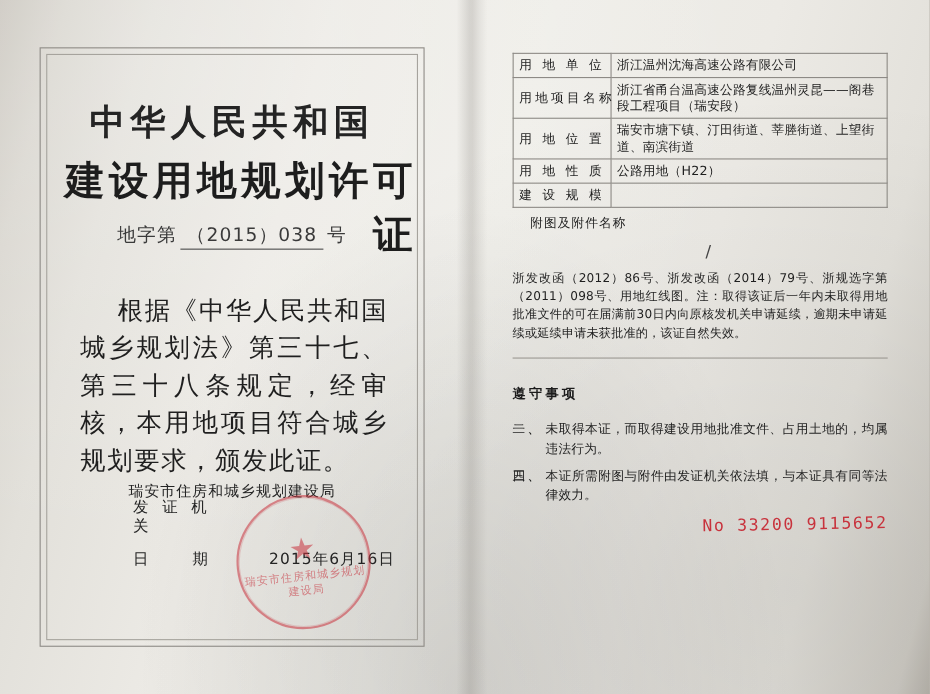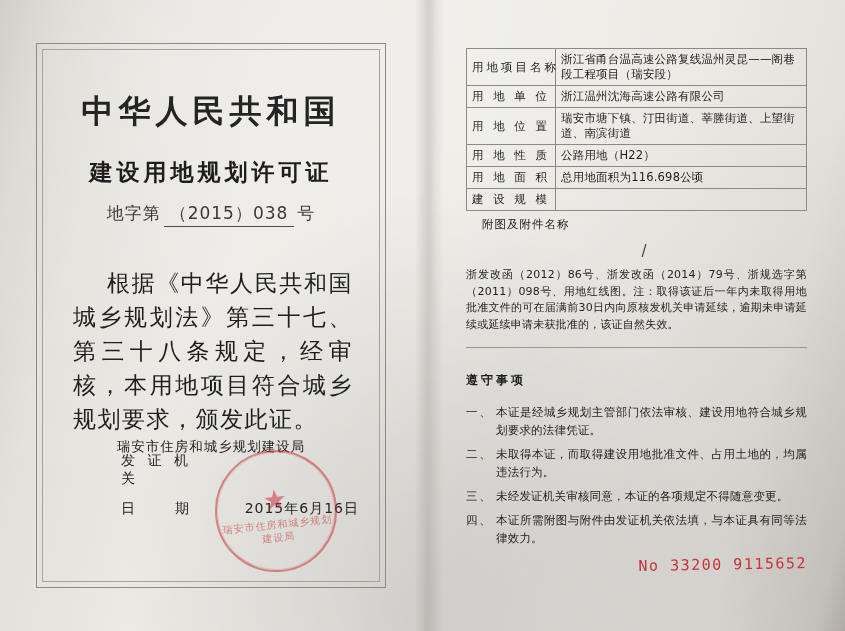--- a/index.html
+++ b/index.html
@@ -66,26 +66,26 @@
     width: 100%;
     text-align: center;
     font-family: "DejaVu Serif", "Liberation Serif", serif;
     font-size: 32px;
     letter-spacing: 5px;
     color: #242424;
     font-weight: 600;
   }
   .l-title2 {
     position: absolute;
-    top: 107px;
-    left: 0;
-    width: 100%;
-    text-align: center;
+    top: 90px;
+    left: 0;
+    width: 100%;
+    text-align: right;
     font-family: "DejaVu Serif", "Liberation Serif", serif;
-    font-size: 23px;
+    font-size: 36px;
     letter-spacing: 4px;
     color: #1d1d1d;
     font-weight: 700;
   }
   .l-numline {
     position: absolute;
     top: 152px;
     left: 0;
     width: 100%;
     text-align: center;
@@ -303,38 +303,34 @@
       </div>
 
     </div>
   </div>
 
   <div class="right-panel">
 
     <table class="info">
       <tbody>
           <tr>
+        <td class="k">用 地 单 位</td>
+        <td class="v">浙江温州沈海高速公路有限公司</td>
+      </tr>
+      <tr>
         <td class="k">用地项目名称</td>
         <td class="v">浙江省甬台温高速公路复线温州灵昆——阁巷段工程项目（瑞安段）</td>
-      </tr>
-      <tr>
-        <td class="k">用 地 单 位</td>
-        <td class="v">浙江温州沈海高速公路有限公司</td>
       </tr>
       <tr>
         <td class="k">用 地 位 置</td>
         <td class="v">瑞安市塘下镇、汀田街道、莘塍街道、上望街道、南滨街道</td>
       </tr>
       <tr>
         <td class="k">用 地 性 质</td>
         <td class="v">公路用地（H22）</td>
-      </tr>
-      <tr>
-        <td class="k">用 地 面 积</td>
-        <td class="v">总用地面积为116.698公顷</td>
       </tr>
       <tr>
         <td class="k">建 设 规 模</td>
         <td class="v"></td>
       </tr>
     </tbody>
       </table>
 
     <div class="r-attach">
       <span>附图及附件名称</span>
@@ -343,29 +339,27 @@
 
     <div class="r-note">浙发改函（2012）86号、浙发改函（2014）79号、浙规选字第（2011）098号、用地红线图。注：取得该证后一年内未取得用地批准文件的可在届满前30日内向原核发机关申请延续，逾期未申请延续或延续申请未获批准的，该证自然失效。</div>
 
     <hr class="r-divider">
 
     <div class="r-heading">遵守事项</div>
 
     <ol class="rules">
       <li>
         <span class="idx">一、</span>
-        <span>本证是经城乡规划主管部门依法审核、建设用地符合城乡规划要求的法律凭证。</span>
       </li>
       <li>
         <span class="idx">二、</span>
         <span>未取得本证，而取得建设用地批准文件、占用土地的，均属违法行为。</span>
       </li>
       <li>
         <span class="idx">三、</span>
-        <span>未经发证机关审核同意，本证的各项规定不得随意变更。</span>
       </li>
       <li>
         <span class="idx">四、</span>
         <span>本证所需附图与附件由发证机关依法填，与本证具有同等法律效力。</span>
       </li>
     </ol>
 
     <div class="serial">No 33200 9115652</div>
 
   </div>

